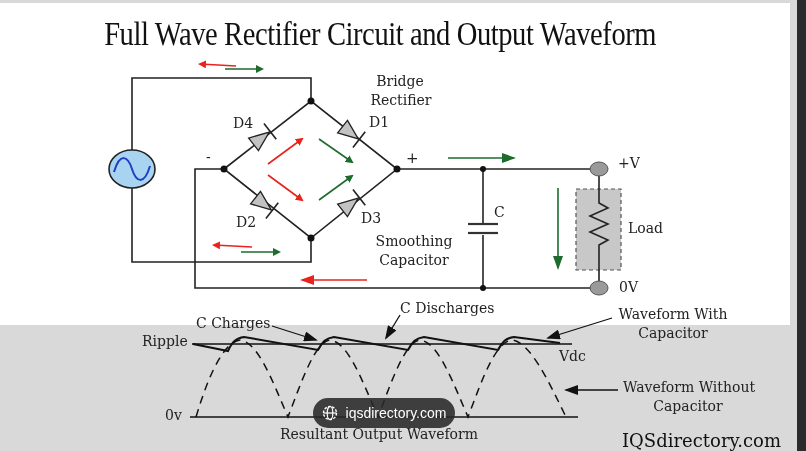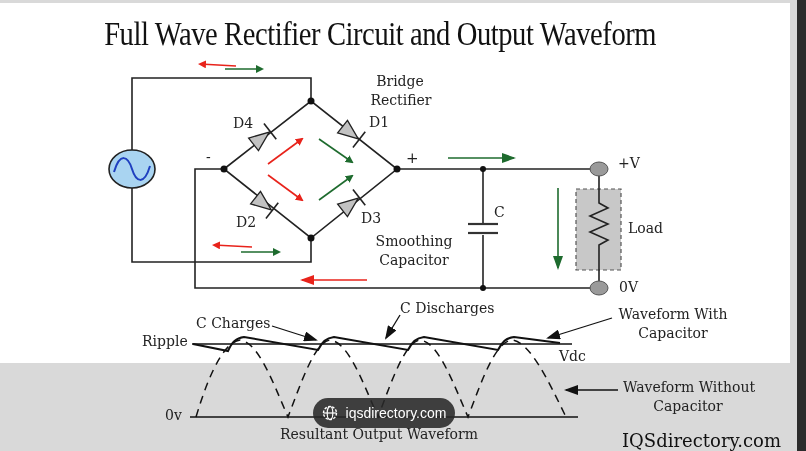--- a/index.html
+++ b/index.html
@@ -1,18 +1,18 @@
 <!DOCTYPE html>
 <html><head>
 <meta charset="utf-8">
 <style>
   html,body{margin:0;padding:0;}
   body{width:806px;height:451px;overflow:hidden;background:#d9d9d9;position:relative;font-family:"DejaVu Serif",serif;}
   #viewer{position:absolute;left:0;top:0;width:806px;height:451px;background:#d9d9d9;}
-  #image-frame{position:absolute;left:0;top:3px;width:790px;height:360px;background:#ffffff;}
+  #image-frame{position:absolute;left:0;top:3px;width:790px;height:322px;background:#ffffff;}
   #right-bar{position:absolute;left:797px;top:0;width:9px;height:451px;background:#2b2b2b;}
   #title{position:absolute;left:0;top:12px;width:760px;text-align:center;font-family:"Liberation Serif",serif;font-size:34px;color:#111;letter-spacing:-0.5px;transform:scaleX(0.84);transform-origin:381px 0;white-space:nowrap;}
   svg{position:absolute;left:0;top:0;}
   .lbl{font-family:"DejaVu Serif",serif;fill:#222;}
   #source-pill{position:absolute;left:313px;top:398px;width:142px;height:30px;border-radius:15px;background:rgba(40,40,40,0.88);color:#fff;display:flex;align-items:center;justify-content:center;gap:8px;font-family:"Liberation Sans",sans-serif;font-size:14px;}
   #source-pill .globe{width:16px;height:16px;display:inline-block;}
   #watermark{position:absolute;left:622px;top:427px;font-family:"DejaVu Serif",serif;font-size:18px;color:#111;}
 </style>
 </head>
 <body>

